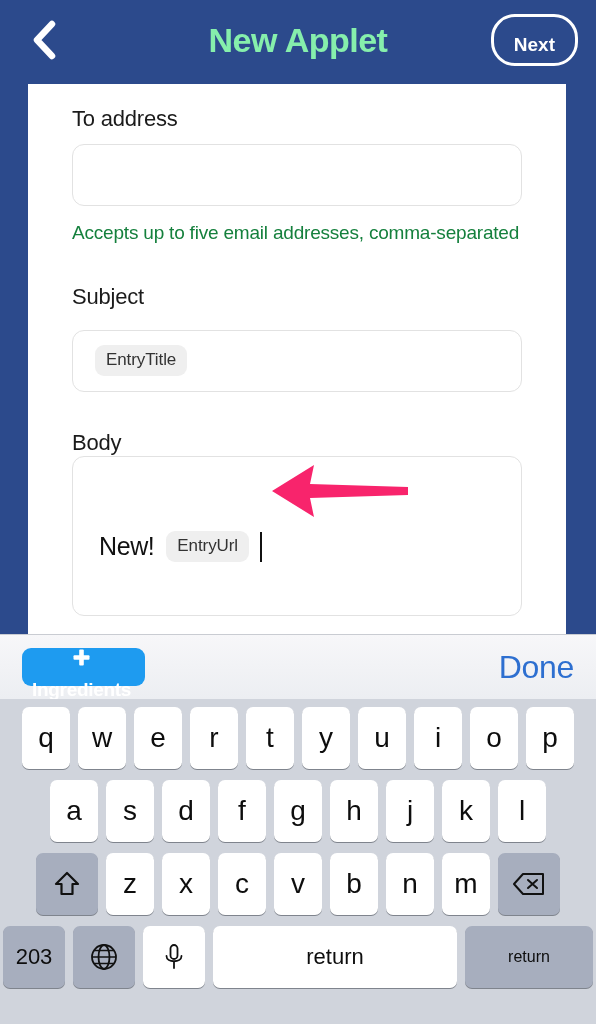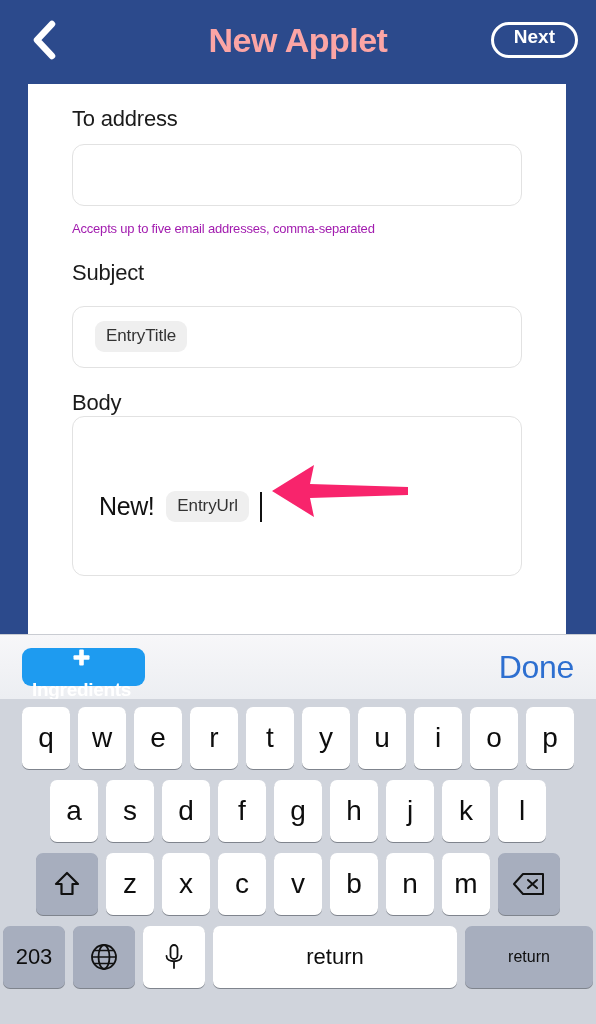--- a/index.html
+++ b/index.html
@@ -16,46 +16,46 @@
     background:#2c4a8c;
     display:flex; align-items:center; justify-content:center;
   }
   #back-btn {
     position:absolute; left:20px; top:50%; transform:translateY(-50%);
     width:46px; height:46px; display:flex; align-items:center; justify-content:center;
     cursor:pointer;
   }
   #back-btn svg { display:block; }
   #page-title {
-    color:#fca5a5; font-size:34px; font-weight:bold; letter-spacing:-0.5px;
+    color:#86efac; font-size:34px; font-weight:bold; letter-spacing:-0.5px;
     text-align:center;
   }
   #next-btn {
     position:absolute; right:18px; top:50%; transform:translateY(-50%);
     border:3px solid #ffffff; border-radius:24px;
-    padding:2px 20px 7px; color:#ffffff; font-size:19px; font-weight:bold;
+    padding:18px 20px 7px; color:#ffffff; font-size:19px; font-weight:bold;
     background:transparent; cursor:pointer; line-height:1.1;
   }
 
   
   #card {
     position:absolute; left:28px; top:84px; width:538px; height:550px;
     background:#ffffff; overflow:hidden;
   }
-  .field-block { padding:0 44px; }
+  .field-block { padding:16px 44px; }
   .field-label {
     font-size:22px; color:#1b1b1b; font-weight:400; letter-spacing:-0.2px;
   }
   .field-box {
     border:1.5px solid #e2e2e2; border-radius:12px; background:#fff;
     width:100%;
   }
   #to-input { height:62px; margin-top:12px; }
   #helper-text {
-    margin-top:14px; font-size:13px; color:#a21caf; line-height:1.35;
+    margin-top:14px; font-size:19px; color:#15803d; line-height:1.35;
     letter-spacing:-0.2px;
   }
   #subject-box { height:62px; margin-top:20px; display:flex; align-items:center; padding-left:22px; }
   #body-box { height:160px; padding:22px 0 0 26px; display:flex; align-items:center; }
   .chip {
     display:inline-block; background:#efefef; border-radius:9px;
     padding:5px 11px 6px; font-size:17px; color:#333; letter-spacing:-0.1px;
     white-space:nowrap;
   }
   #body-new {

